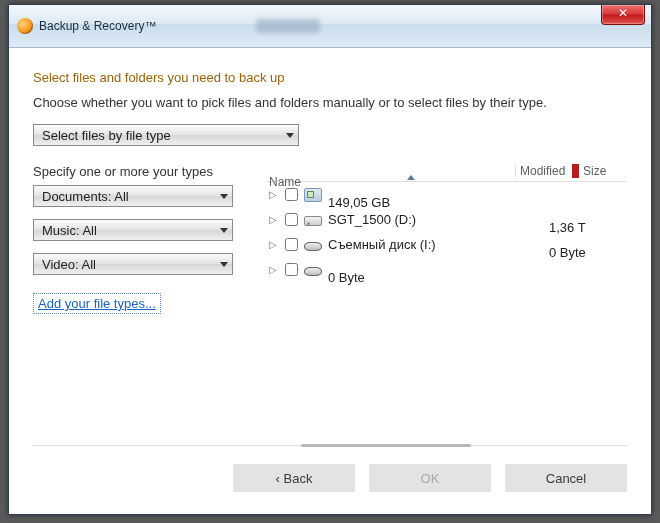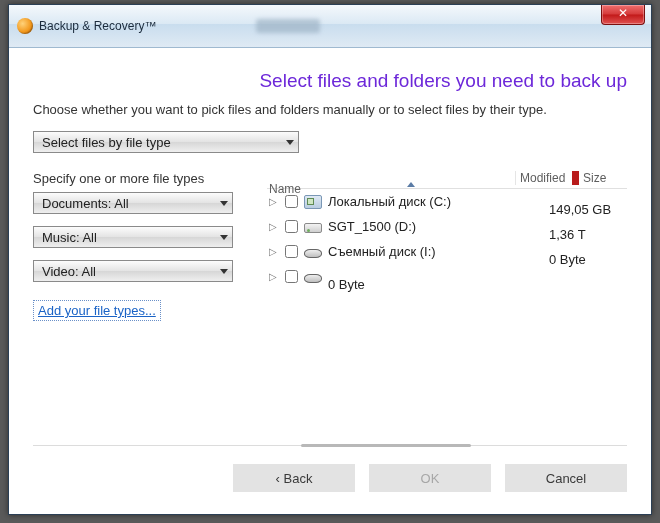--- a/index.html
+++ b/index.html
@@ -45,21 +45,21 @@
     border-radius:0 0 4px 4px;
     color:#fff; text-align:center; line-height:17px; font-size:12px;
     box-shadow:inset 0 0 0 1px rgba(255,255,255,.3);
     cursor:pointer;
   }
   .body {
     padding:22px 24px 0 24px;
   }
   h1 {
     margin:0 0 10px 0;
-    font-size:19px; font-weight:normal; color:#6d28d9;text-align:right;
+    font-size:13px; font-weight:normal; color:#a16207;
   }
   .sub { color:#333; margin-bottom:14px; }
   .combo {
     display:inline-flex; align-items:center; justify-content:space-between;
     height:22px; min-width:0;
     padding:0 4px 0 8px;
     background:linear-gradient(to bottom,#fcfcfc,#e4e4e4 48%,#d7d7d7 52%,#efefef);
     border:1px solid #8a8a8a; border-radius:0;
     font-size:13px; color:#222; cursor:pointer;
   }
@@ -144,21 +144,21 @@
     <h1>Select files and folders you need to back up</h1>
     <div class="sub">Choose whether you want to pick files and folders manually or to select files by their type.</div>
 
     <div class="combo" style="width:266px">
       <span>Select files by file type</span>
       <span class="arrow"></span>
     </div>
 
     <div class="mainrow">
       <div class="left">
-        <div class="label">Specify one or more file types</div>
+        <div class="label">Specify one or more your types</div>
 
         <div class="combo">
           <span>Documents: All</span>
           <span class="arrow"></span>
         </div>
         <div class="combo">
           <span>Music: All</span>
           <span class="arrow"></span>
         </div>
         <div class="combo">
@@ -178,21 +178,20 @@
             <span style="flex:1"></span>
           </div>
           <div class="col-mod">Modified</div>
           <div class="col-size">Size</div>
         </div>
 
         <div class="row">
           <span class="exp">▷</span>
           <input type="checkbox" style="">
           <span class="disk-icon disk-c"></span>
-          <span class="name">Локальный диск (C:)</span>
           <span class="size">149,05 GB</span>
         </div>
         <div class="row">
           <span class="exp">▷</span>
           <input type="checkbox" style="">
           <span class="disk-icon disk-hdd"></span>
           <span class="name">SGT_1500 (D:)</span>
           <span class="size">1,36 T</span>
         </div>
         <div class="row">

